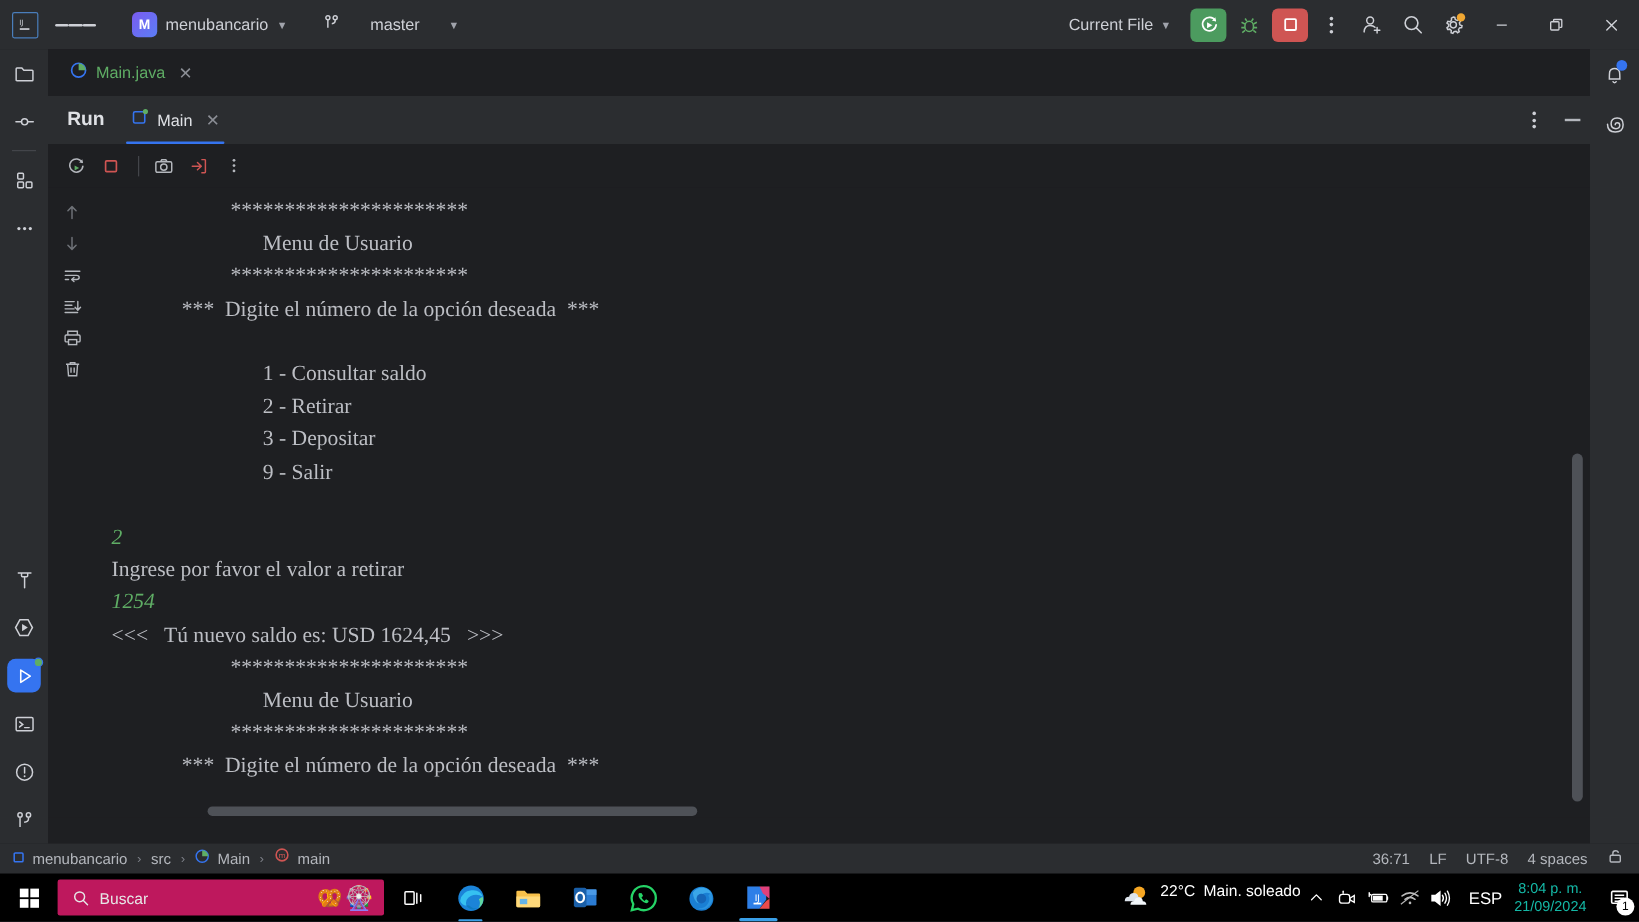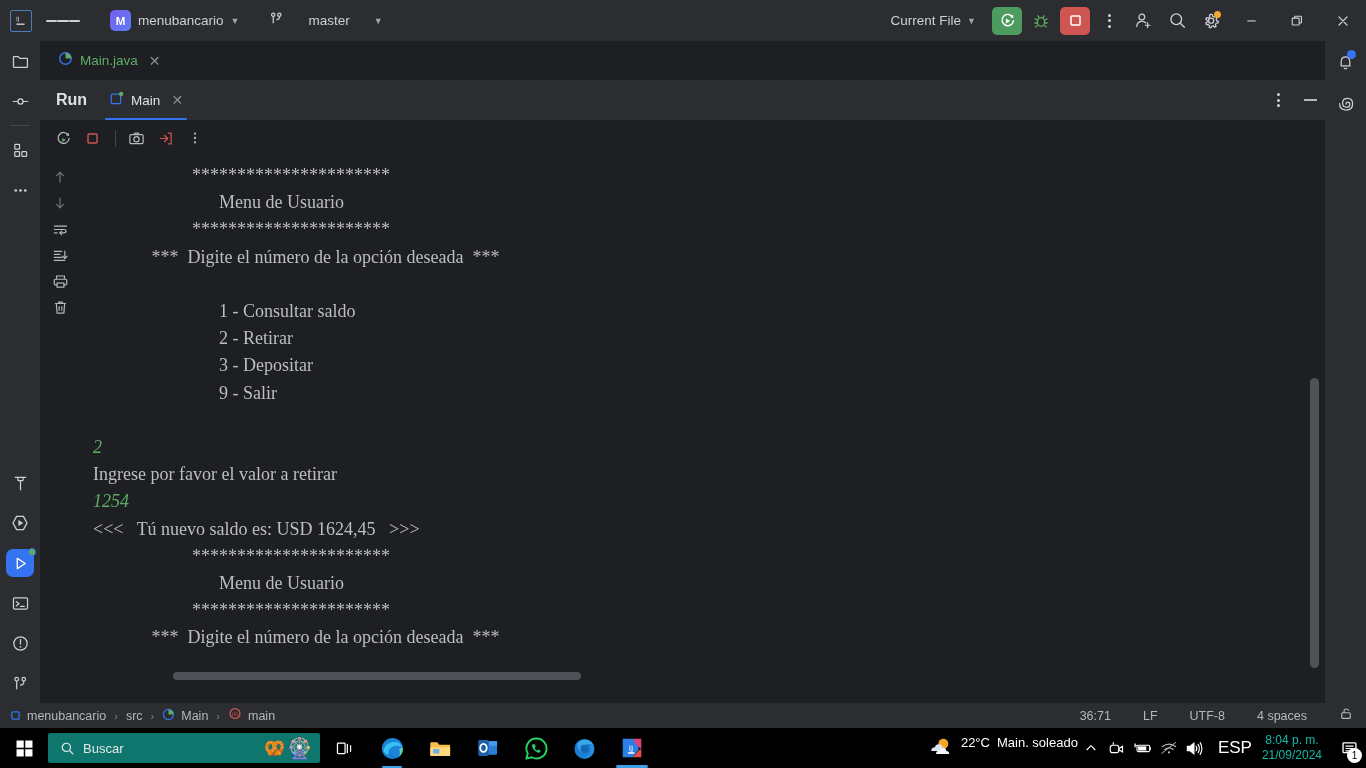--- a/index.html
+++ b/index.html
@@ -213,35 +213,35 @@
   .statusbar {
     position: absolute; left: 0; top: 703px; width: 1366px; height: 25px;
     background: #2b2d30; display: flex; align-items: center;
   }
   .crumbs { display: flex; align-items: center; gap: 8px; margin-left: 10px; }
   .crumb { display: flex; align-items: center; gap: 6px; }
   .crumb-text { color: #b4b7bd; font-size: 12.5px; }
   .crumb-sep { color: #7e8189; font-size: 11px; }
   .status-right {
     position: absolute; right: 0; display: flex; align-items: center;
-    gap: 32px; padding-right: 12px;
+    gap: 16px; padding-right: 12px;
   }
   .status-item { color: #b4b7bd; font-size: 12.5px; }
 
   
   .taskbar {
     position: absolute; left: 0; top: 728px; width: 1366px; height: 40px;
     background: #000; display: flex; align-items: center;
   }
   .start {
     width: 48px; height: 40px; display: flex; align-items: center;
     justify-content: center;
   }
   .searchbox {
-    width: 272px; height: 30px; background: #0f766e; border-radius: 2px;
+    width: 272px; height: 30px; background: #be185d; border-radius: 2px;
     display: flex; align-items: center; position: relative; overflow: hidden;
   }
   .search-label { color: #e6e6e6; font-size: 13px; margin-left: 8px; }
   .tb-app {
     width: 48px; height: 40px; display: flex; align-items: center;
     justify-content: center; position: relative;
   }
   .tb-app.active::after {
     content: ''; position: absolute; bottom: 0; left: 8px; right: 8px;
     height: 3px; background: #3aa0e8; border-radius: 2px;
@@ -250,21 +250,21 @@
     content: ''; position: absolute; bottom: 0; left: 14px; right: 14px;
     height: 2.5px; background: #3aa0e8; border-radius: 2px;
   }
   .tray { position: absolute; right: 0; display: flex; align-items: center; height: 40px; }
   .weather { display: flex; gap: 7px; }
   .weather-text { color: #fff; font-size: 13px; }
   .tray-icon {
     width: 26px; height: 40px; display: flex; align-items: center;
     justify-content: center;
   }
-  .lang { color: #fff; font-size: 17px; margin: 0 10px; }
+  .lang { color: #fff; font-size: 14px; margin: 0 10px; }
   .clock {
     color: #14b8a6; font-size: 12px; line-height: 15px; text-align: center;
     margin-right: 10px;
   }
   .notif { width: 34px; height: 40px; position: relative; display: flex;
     align-items: center; justify-content: center; }
   .notif-badge {
     position: absolute; bottom: 5px; right: 4px; width: 15px; height: 15px;
     border-radius: 50%; background: #fff; color: #000; font-size: 10px;
     display: flex; align-items: center; justify-content: center;

